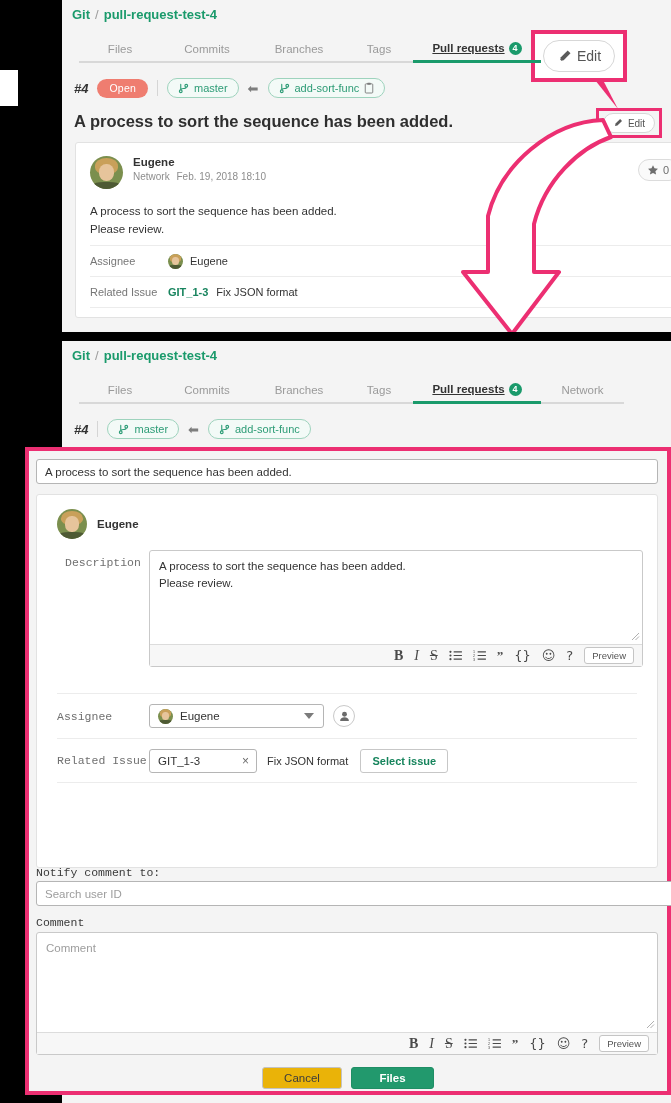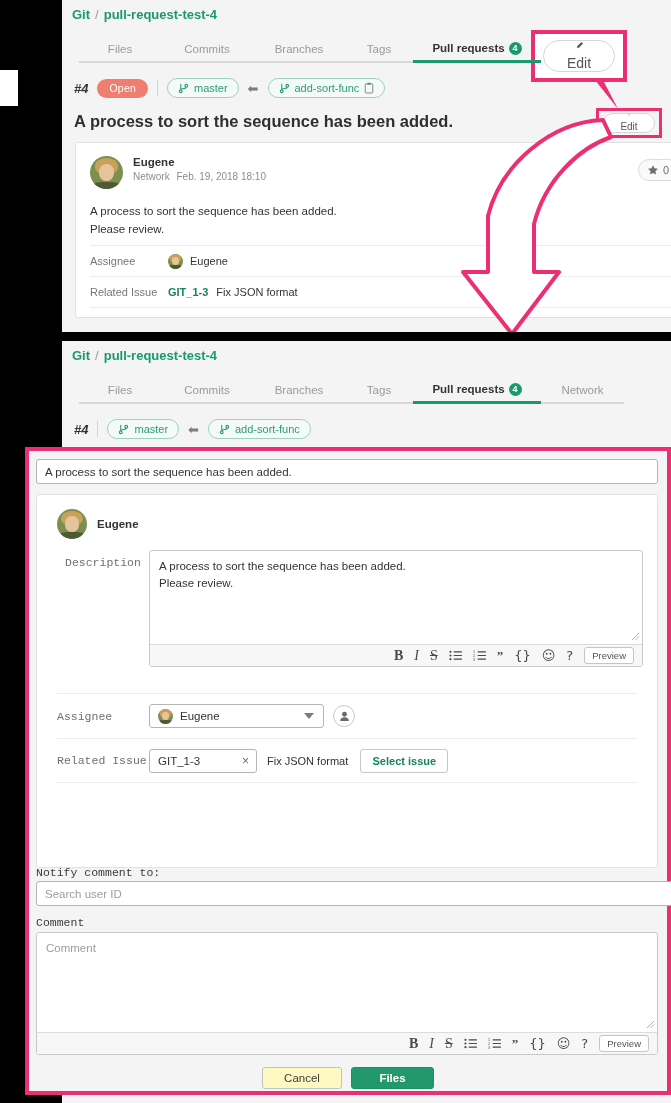--- a/index.html
+++ b/index.html
@@ -21,21 +21,21 @@
     padding: 0; white-space: nowrap;
   }
   .breadcrumb .sep { color: #9b9b9b; font-weight: normal; margin: 0 5px; }
 
   .tabbar { position: relative; display: flex; align-items: flex-end; height: 30px; }
   .tabbar .rule { position: absolute; left: 0; right: 0; bottom: 0; height: 2px; background: #d8d8d8; }
   .tab {
     position: relative; font-size: 11.5px; color: #9a9a9a;
     padding: 0 0 8px 0; white-space: nowrap; text-align: center;
   }
-  .tab.active { color: #333; font-weight: bold; }
+  .tab.active { color: #333; font-weight: bold; text-decoration: underline; }
   .tab.active::after {
     content: ""; position: absolute; left: 0; right: 0; bottom: 0;
     height: 3px; background: #1a9a6b; z-index: 2;
   }
   .tab .count {
     display: inline-block; min-width: 13px; height: 13px; line-height: 13px;
     border-radius: 7px; background: #1a9a6b; color: #fff;
     font-size: 9px; font-weight: bold; text-align: center;
     padding: 0 3px; margin-left: 4px; vertical-align: 1px;
   }
@@ -71,21 +71,21 @@
 
   .star-badge {
     display:inline-flex; align-items:center; gap:4px;
     border:1px solid #dcdcdc; background:#fafafa; border-radius:13px;
     padding:4px 10px 4px 8px; font-size:11px; color:#6e6e6e;
   }
 
   .edit-btn {
     display:inline-flex; align-items:center; gap:5px;
     border:1px solid #d7d7d7; background:#fff; border-radius:14px;
-    color:#555; white-space:nowrap;flex-direction:column;
+    color:#555; white-space:nowrap;
   }
 
   
   .hl { position:absolute; border:4px solid #ec2f72; background:transparent; }
   .hl-thin { position:absolute; border:3px solid #ec2f72; }
 
   
   .pink-box { position:absolute; border:4px solid #ec2f72; background:#f4f4f4; }
   .field-input {
     background:#fff; border:1px solid #b5b5b5; border-radius:3px;
@@ -124,21 +124,21 @@
   .circ-btn {
     width:22px;height:22px;border-radius:50%;border:1px solid #c9c9c9;background:#fff;
     display:flex;align-items:center;justify-content:center;
   }
   .sel-issue-btn {
     border:1px solid #c7c7c7; background:#fff; border-radius:3px;
     color:#16845c; font-weight:bold; font-size:11px;
     display:flex; align-items:center; justify-content:center;
   }
   .btn-cancel {
-    border:1px solid #c2c2c2; background:#fef9c3; border-radius:3px;
+    border:1px solid #c2c2c2; background:#eab308; border-radius:3px;
     font-size:11.5px; color:#3c3c3c; display:flex; align-items:center; justify-content:center;
   }
   .btn-save {
     border:1px solid #1f8e65; background:#22996d; border-radius:3px;
     font-size:11.5px; color:#fff; font-weight:bold;
     display:flex; align-items:center; justify-content:center;
   }
   .xclose { position:absolute; right:7px; top:50%; transform:translateY(-50%); color:#6d6d6d; font-size:12px; }
 </style>
 </head>

